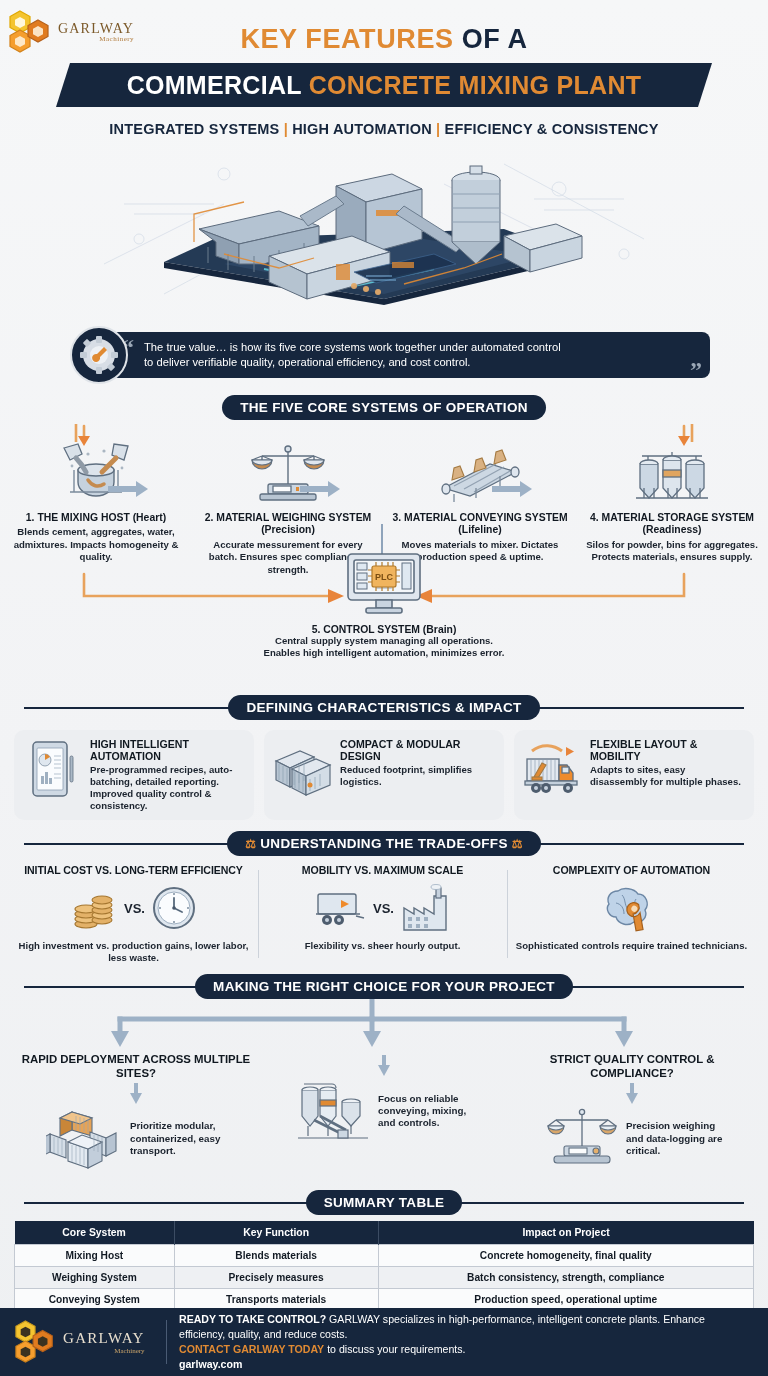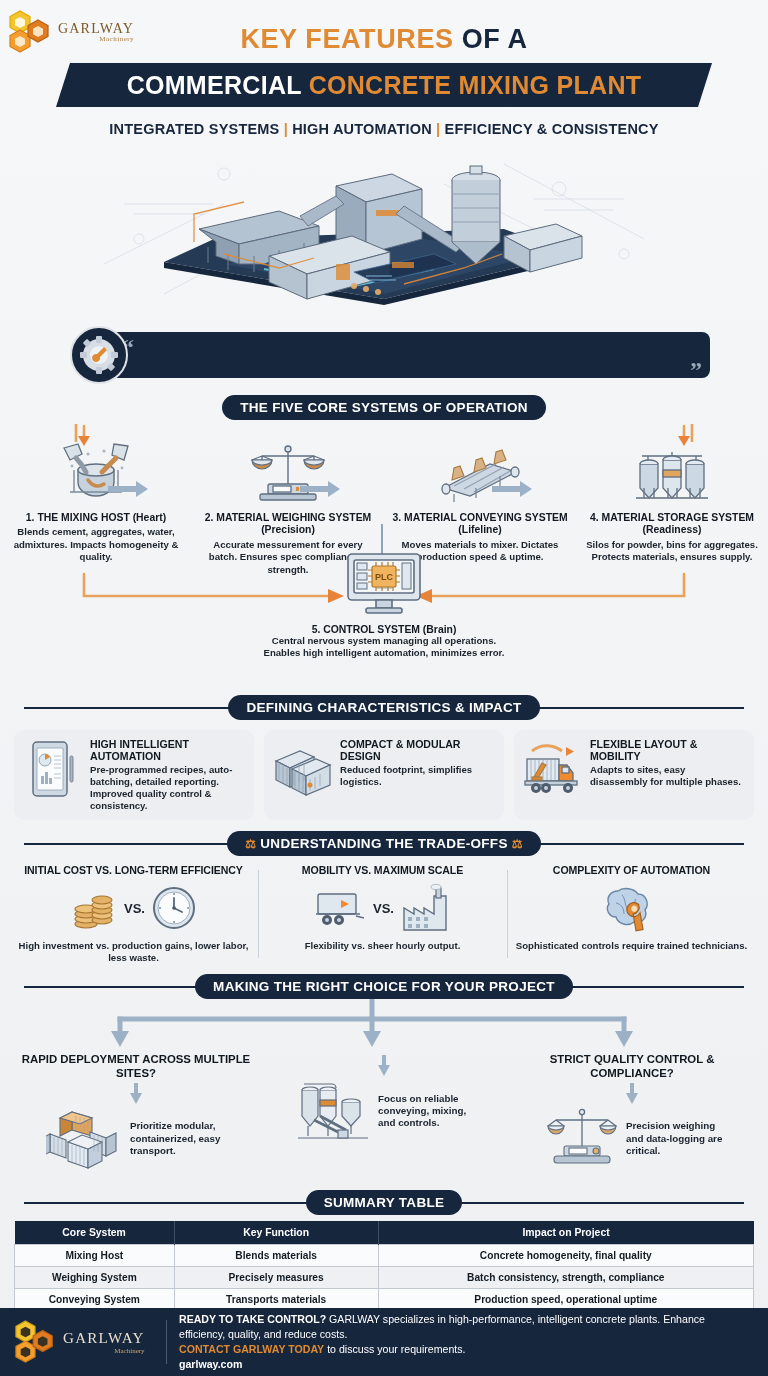--- a/index.html
+++ b/index.html
@@ -289,20 +289,24 @@
             <rect x="31" y="16" width="7" height="6" rx="1"></rect>
           <rect x="4" y="4" width="6" height="6" rx="1" transform="rotate(45 7 7)"></rect>
           <rect x="28" y="28" width="6" height="6" rx="1" transform="rotate(45 31 31)"></rect>
         </g>
         <circle cx="19" cy="19" r="9" fill="#eef1f5"></circle>
         <path d="M24 11 l-7 7 a4 4 0 1 0 3 3 l7-7 z" fill="#e08a33"></path>
       </svg>
     </div>
     <div class="quote-box">
       <span class="qmark open">“</span>
+      <div class="quote-text">
+        <div>The true value… is how its five core systems work together under automated control</div>
+        <div>to deliver verifiable quality, operational efficiency, and cost control.</div>
+      </div>
       <span class="qmark close">”</span>
     </div>
   </div>
 
   <div class="pill-row" style="margin-top:8px;">
     <div class="pill">THE FIVE CORE SYSTEMS OF OPERATION</div>
   </div>
 
   <div class="core">
     <svg class="core-loop" viewBox="0 0 768 270" preserveAspectRatio="none">
@@ -461,21 +465,21 @@
               <path d="M38,14 v-4 M44,14 v-4 M50,14 v-4 M55,14 v-4"></path>
               <path d="M38,35 v4 M44,35 v4 M50,35 v4 M55,35 v4"></path>
               <path d="M34,18 h-4 M34,24 h-4 M34,30 h-4"></path>
               <path d="M58,18 h4 M58,24 h4 M58,30 h4"></path>
             </g>
             <text x="46" y="28" text-anchor="middle" font-family="Liberation Sans, sans-serif" font-size="9" font-weight="bold" fill="#7a4d12">PLC</text>
           </g>
         </svg>
       </div>
       <div class="plc-title">5. CONTROL SYSTEM (Brain)</div>
-      <div class="plc-desc">Central nervous system managing all operations.</div>
+      <div class="plc-desc">Central supply system managing all operations.</div>
       <div class="plc-desc">Enables high intelligent automation, minimizes error.</div>
     </div>
   </div>
 
   <div class="pill-row">
     <div class="rule"></div>
     <div class="pill">DEFINING CHARACTERISTICS &amp; IMPACT</div>
   </div>
 
   <div class="chars">

